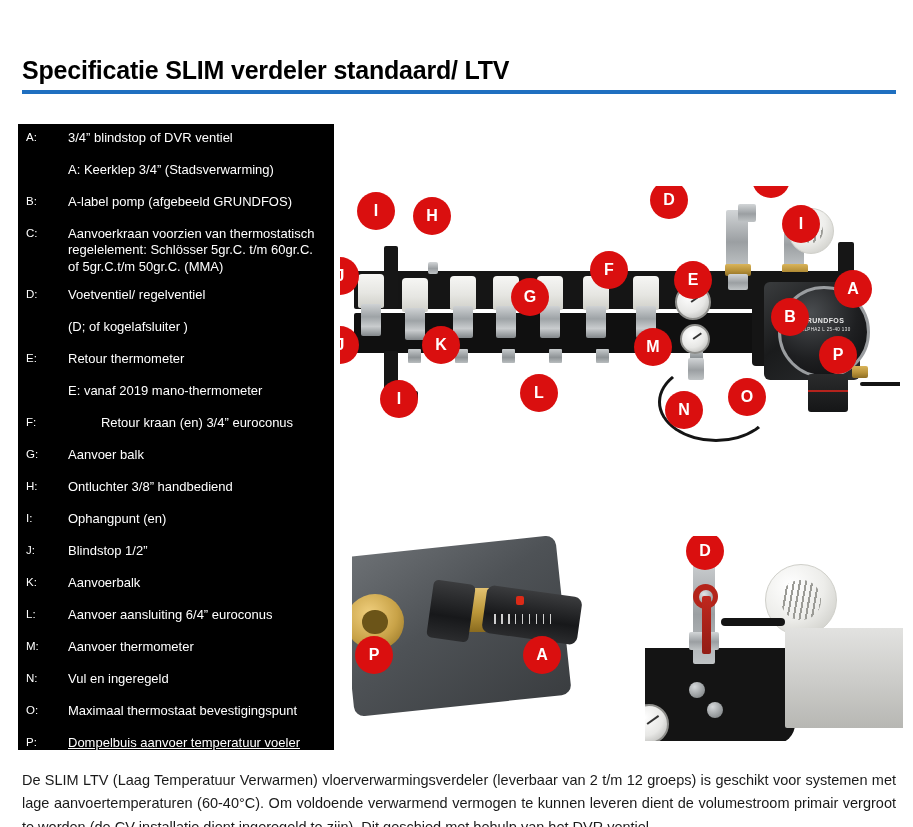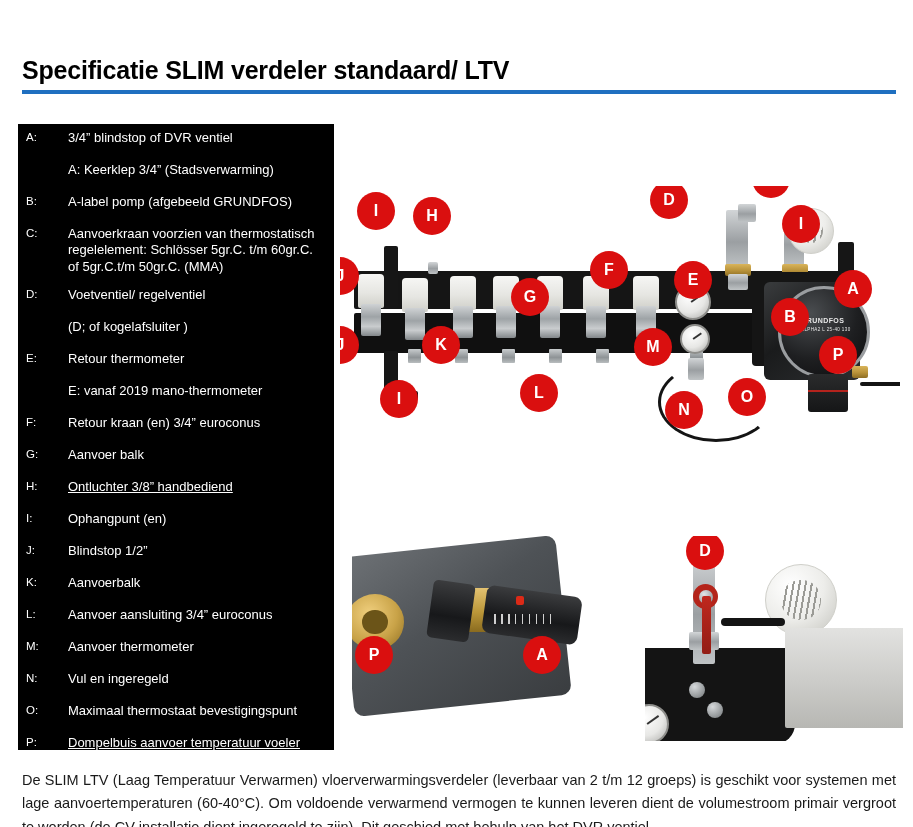--- a/index.html
+++ b/index.html
@@ -370,45 +370,45 @@
       <div class="legend-row" style="left: 18px; top: 315px; width: 316px; position: absolute;">
         <div class="legend-key" style="position: absolute;">E:</div>
         <div class="legend-text" style="position: absolute;">Retour thermometer</div>
       </div>
       <div class="legend-row" style="left: 18px; top: 347px; width: 316px; position: absolute;">
         <div class="legend-key" style="position: absolute;"></div>
         <div class="legend-text" style="position: absolute;">E: vanaf 2019 mano-thermometer</div>
       </div>
       <div class="legend-row" style="left: 18px; top: 379px; width: 316px; position: absolute;">
         <div class="legend-key" style="position: absolute;">F:</div>
-        <div class="legend-text" style="position: absolute;">Retour kraan (en) 3/4” euroconus</div>
+        <div class="legend-text" style="position: absolute; text-align: center;">Retour kraan (en) 3/4” euroconus</div>
       </div>
       <div class="legend-row" style="left: 18px; top: 411px; width: 316px; position: absolute;">
         <div class="legend-key" style="position: absolute;">G:</div>
         <div class="legend-text" style="position: absolute;">Aanvoer balk</div>
       </div>
       <div class="legend-row" style="left: 18px; top: 443px; width: 316px; position: absolute;">
         <div class="legend-key" style="position: absolute;">H:</div>
-        <div class="legend-text" style="position: absolute; text-decoration: underline;">Ontluchter 3/8” handbediend</div>
+        <div class="legend-text" style="position: absolute;">Ontluchter 3/8” handbediend</div>
       </div>
       <div class="legend-row" style="left: 18px; top: 475px; width: 316px; position: absolute;">
         <div class="legend-key" style="position: absolute;">I:</div>
         <div class="legend-text" style="position: absolute;">Ophangpunt (en)</div>
       </div>
       <div class="legend-row" style="left: 18px; top: 507px; width: 316px; position: absolute;">
         <div class="legend-key" style="position: absolute;">J:</div>
         <div class="legend-text" style="position: absolute;">Blindstop 1/2”</div>
       </div>
       <div class="legend-row" style="left: 18px; top: 539px; width: 316px; position: absolute;">
         <div class="legend-key" style="position: absolute;">K:</div>
         <div class="legend-text" style="position: absolute;">Aanvoerbalk</div>
       </div>
       <div class="legend-row" style="left: 18px; top: 571px; width: 316px; position: absolute;">
         <div class="legend-key" style="position: absolute;">L:</div>
-        <div class="legend-text" style="position: absolute;">Aanvoer aansluiting 3/4” euroconus</div>
+        <div class="legend-text" style="position: absolute;">Aanvoer aansluiting 6/4” euroconus</div>
       </div>
       <div class="legend-row" style="left: 18px; top: 603px; width: 316px; position: absolute;">
         <div class="legend-key" style="position: absolute;">M:</div>
         <div class="legend-text" style="position: absolute;">Aanvoer thermometer</div>
       </div>
       <div class="legend-row" style="left: 18px; top: 635px; width: 316px; position: absolute;">
         <div class="legend-key" style="position: absolute;">N:</div>
         <div class="legend-text" style="position: absolute;">Vul en ingeregeld</div>
       </div>
       <div class="legend-row" style="left: 18px; top: 667px; width: 316px; position: absolute;">

